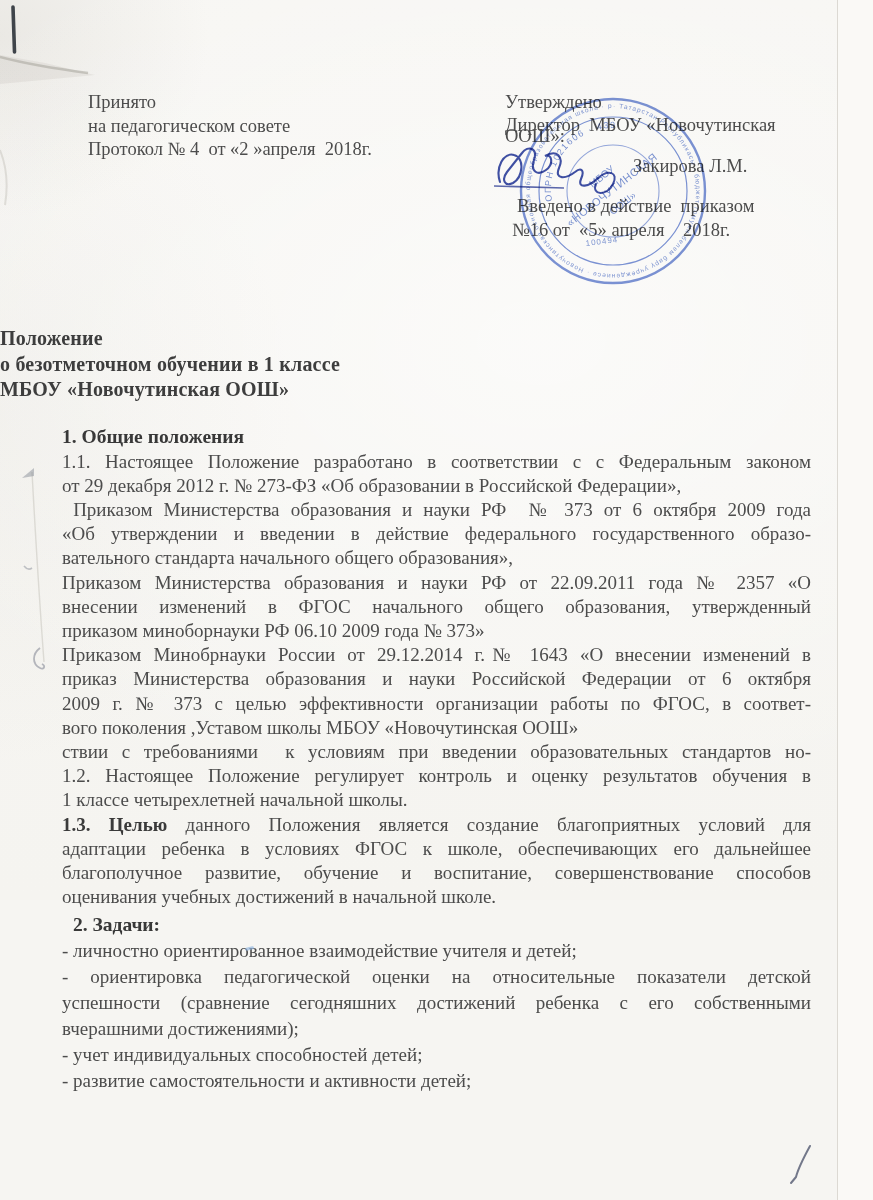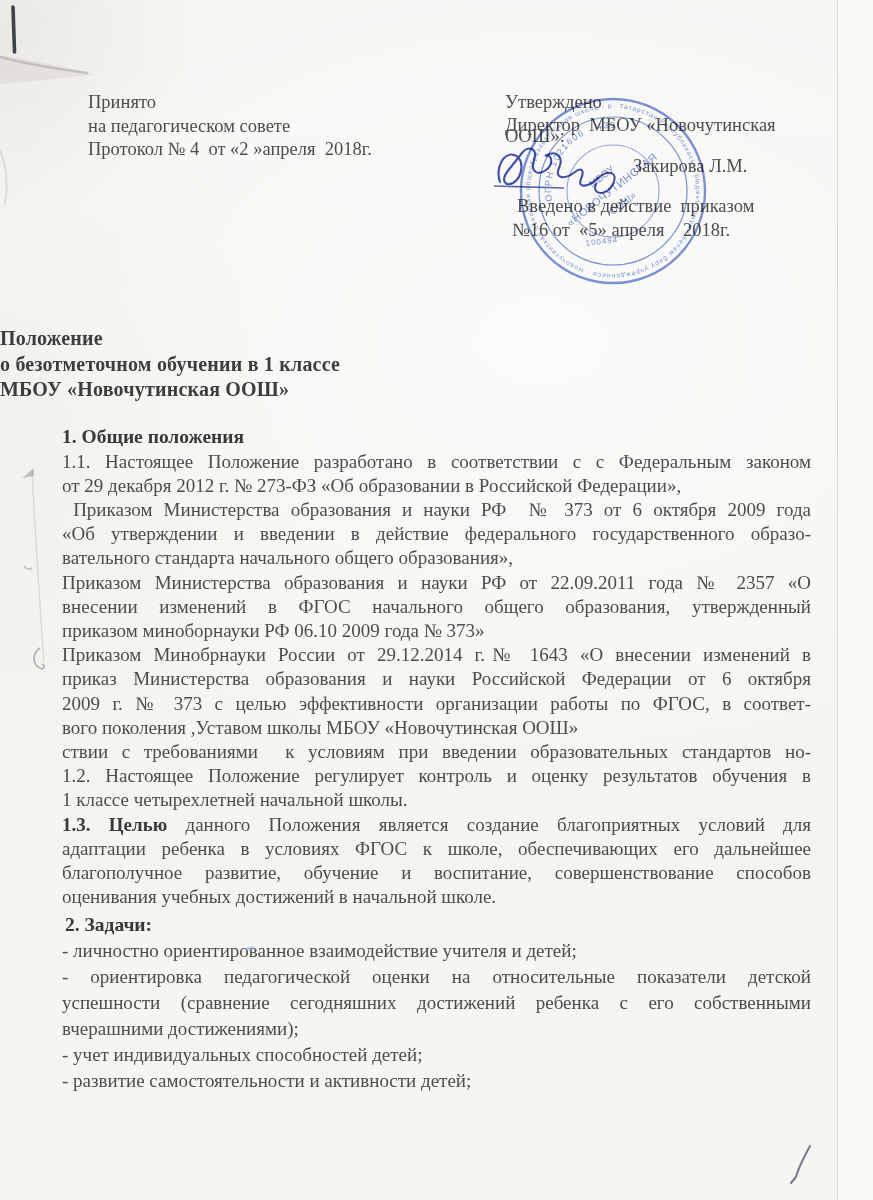--- a/index.html
+++ b/index.html
@@ -29,21 +29,21 @@
   .order2{left:7px;top:128px;}
 
   
   #title{position:absolute;left:0;top:326px;width:873px;text-align:left;
     font-size:20px;font-weight:bold;line-height:25.5px;color:#3d3d3d;letter-spacing:.2px;}
 
   
   #doc-body{position:absolute;left:62px;top:425px;width:749px;color:#4c4c4c;}
   .sec-heading{font-size:19.5px;font-weight:bold;color:#383838;line-height:24.5px;}
   .sec2{margin-top:3px;}
-  .sec2 .sec-heading{line-height:26px;padding-left:3px;}
+  .sec2 .sec-heading{line-height:26px;padding-left:3px;margin-left:8px;}
   .line{font-size:19px;line-height:24.2px;white-space:pre-wrap;}
   .sec2 .line{line-height:26px;}
   .line.just{text-align:justify;text-align-last:justify;}
   .line b{color:#3a3a3a;}
 
   
   #stamp{position:absolute;left:516px;top:94px;width:194px;height:194px;
     opacity:.8;filter:blur(.35px);mix-blend-mode:multiply;}
   #stamp text{fill:#4e6fc8;font-family:"Liberation Sans",sans-serif;}
 

